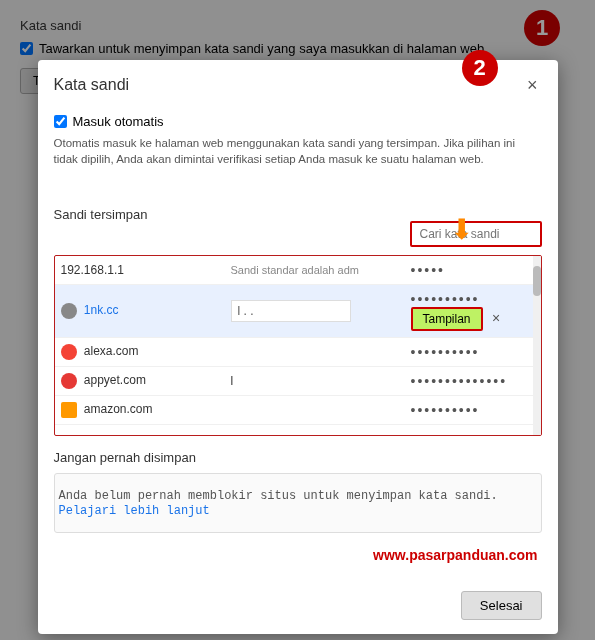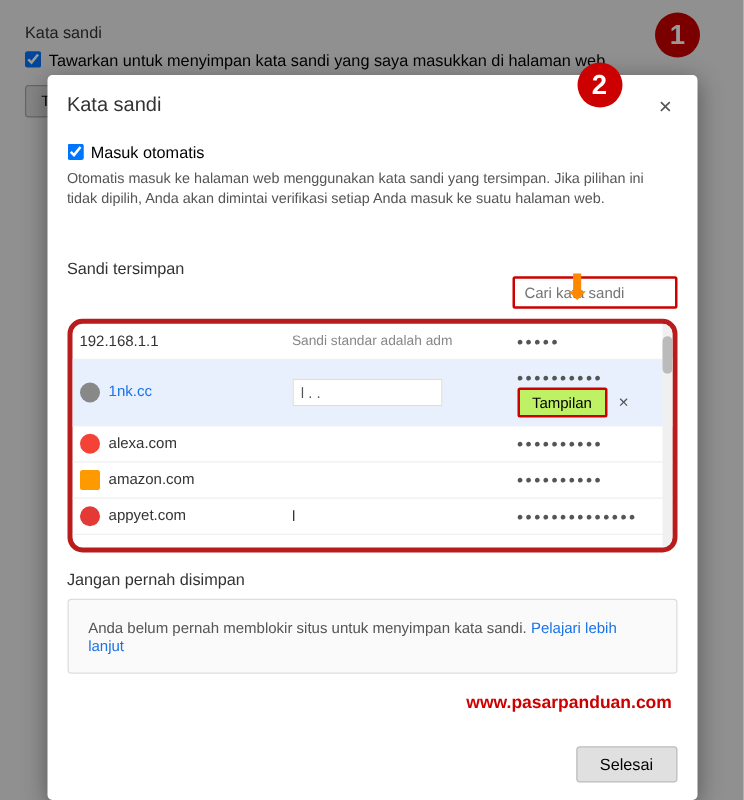--- a/index.html
+++ b/index.html
@@ -22,20 +22,21 @@
     }
 
     .bg-section-title {
       font-size: 13px;
       color: #333;
       margin-bottom: 8px;
     }
 
     .bg-checkbox-row {
       display: flex;
+      align-items: center;
       gap: 6px;
       margin-bottom: 12px;
     }
 
     .bg-checkbox-row input[type="checkbox"] {
       width: 13px; height: 13px;
     }
 
     .bg-button {
       background: #e0e0e0;
@@ -218,23 +219,24 @@
 
     .section-divider {
       font-size: 13px;
       color: #333;
       margin: 14px 0 8px 0;
     }
 
     .never-saved-box {
       border: 1px solid #ddd;
       border-radius: 3px;
-      padding: 14px 16px;
+      padding: 14px 4px;
       background: #fafafa;
       margin-bottom: 14px;
+      font-family: Liberation Mono, monospace;
     }
 
     .never-saved-text {
       font-size: 12px;
       color: #555;
     }
 
     .learn-link {
       color: #1a73e8;
       text-decoration: none;
@@ -343,21 +345,21 @@
         <span style="font-size:13px; color:#333;">Sandi tersimpan</span>
         <div class="search-row" style="margin-bottom:0;">
           <input class="search-input" type="text" value="" placeholder="Cari kata sandi" style="">
         </div>
       </div>
 
       <div style="position:relative;">
         <div style="position:absolute; right:68px; top:-42px; z-index:50; font-size:28px; color:#ff8800;">⬇</div>
       </div>
 
-      <div style="position:relative; border:4px solid #b91c1c; border-radius:12px; overflow:hidden;">
+      <div style="position:relative; border:1px solid #b91c1c; border-radius:2px; overflow:hidden;">
         <table class="password-table">
           <tbody>
 
             <tr>
               <td style="width:170px;">
                 <span>192.168.1.1</span>
               </td>
               <td style="width:180px; color:#888; font-size:11px;">Sandi standar adalah adm</td>
               <td><span class="dots">•••••</span></td>
             </tr>
@@ -381,34 +383,34 @@
               <td>
                 <span class="site-icon icon-alexa"></span>
                 <span>alexa.com</span>
               </td>
               <td></td>
               <td><span class="dots">••••••••••</span></td>
             </tr>
 
             <tr>
               <td>
+                <span class="site-icon icon-appyet" style="border-radius:50%;"></span>
+                <span>appyet.com</span>
+              </td>
+              <td>l</td>
+              <td><span class="dots">••••••••••••••</span></td>
+            </tr>
+
+            <tr>
+              <td>
                 <span class="site-icon icon-amazon" style="border-radius:2px;"></span>
                 <span>amazon.com</span>
               </td>
               <td></td>
               <td><span class="dots">••••••••••</span></td>
-            </tr>
-
-            <tr>
-              <td>
-                <span class="site-icon icon-appyet" style="border-radius:50%;"></span>
-                <span>appyet.com</span>
-              </td>
-              <td>l</td>
-              <td><span class="dots">••••••••••••••</span></td>
             </tr>
           </tbody>
         </table>
 
         <div class="scrollbar-track">
           <div class="scrollbar-thumb"></div>
         </div>
       </div>
 
       <div class="section-divider">Jangan pernah disimpan</div>

